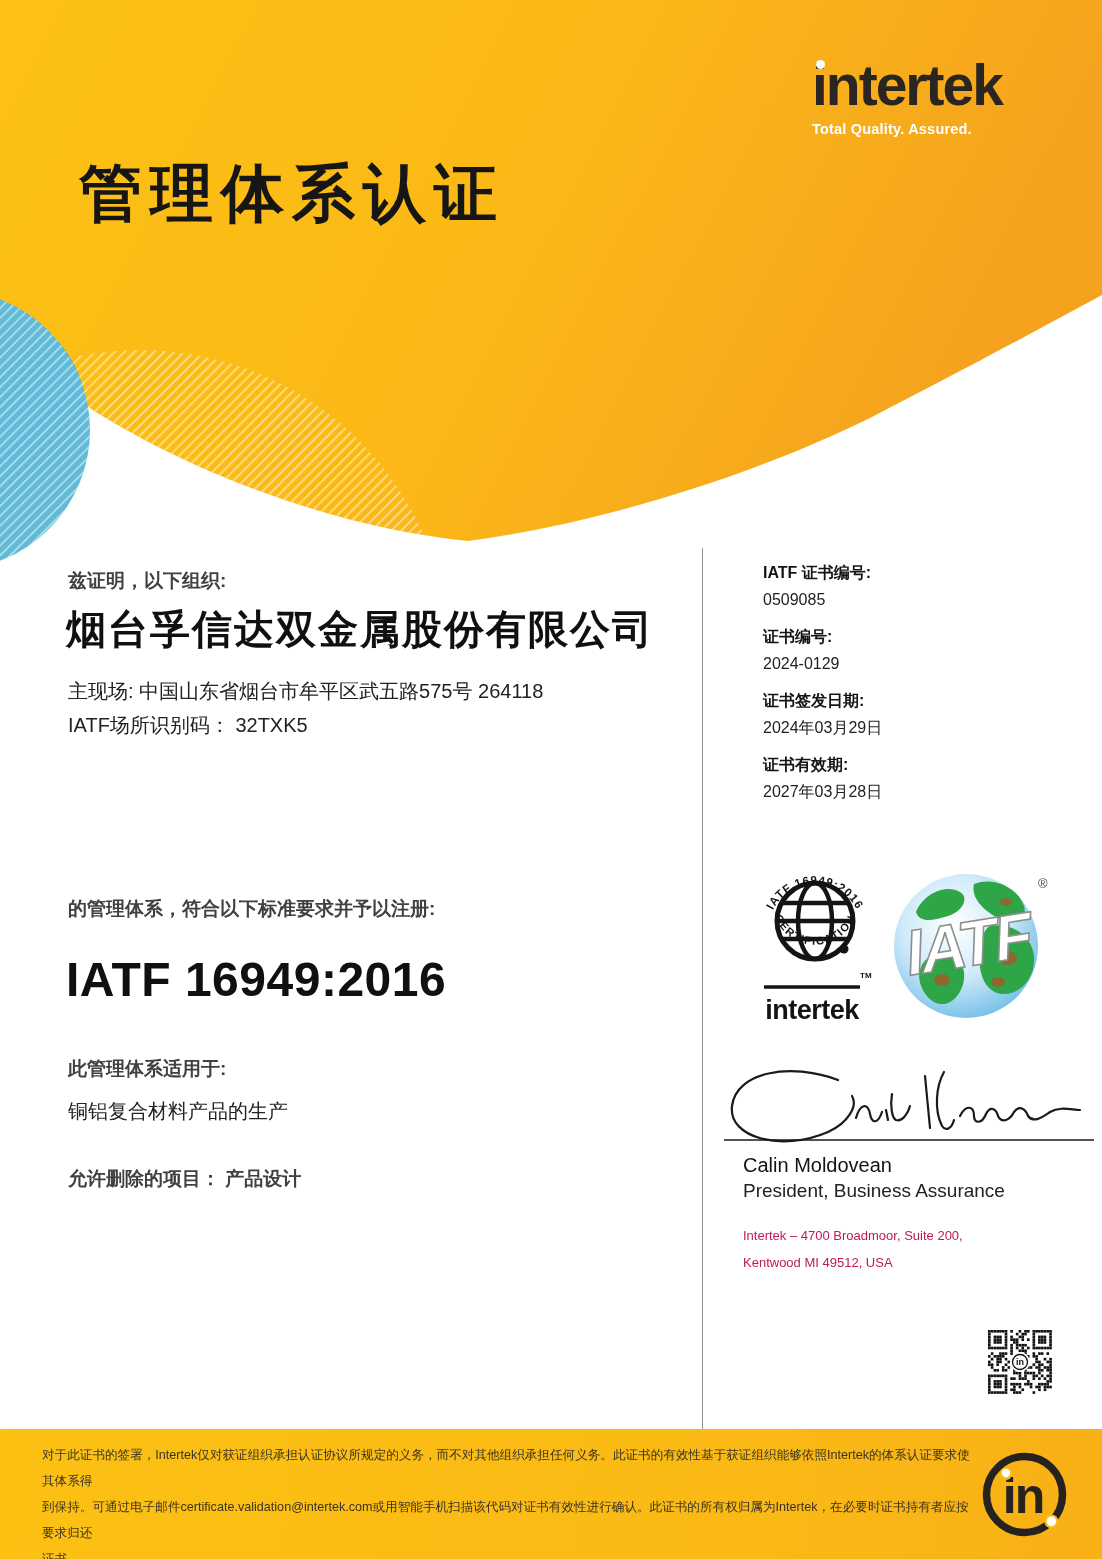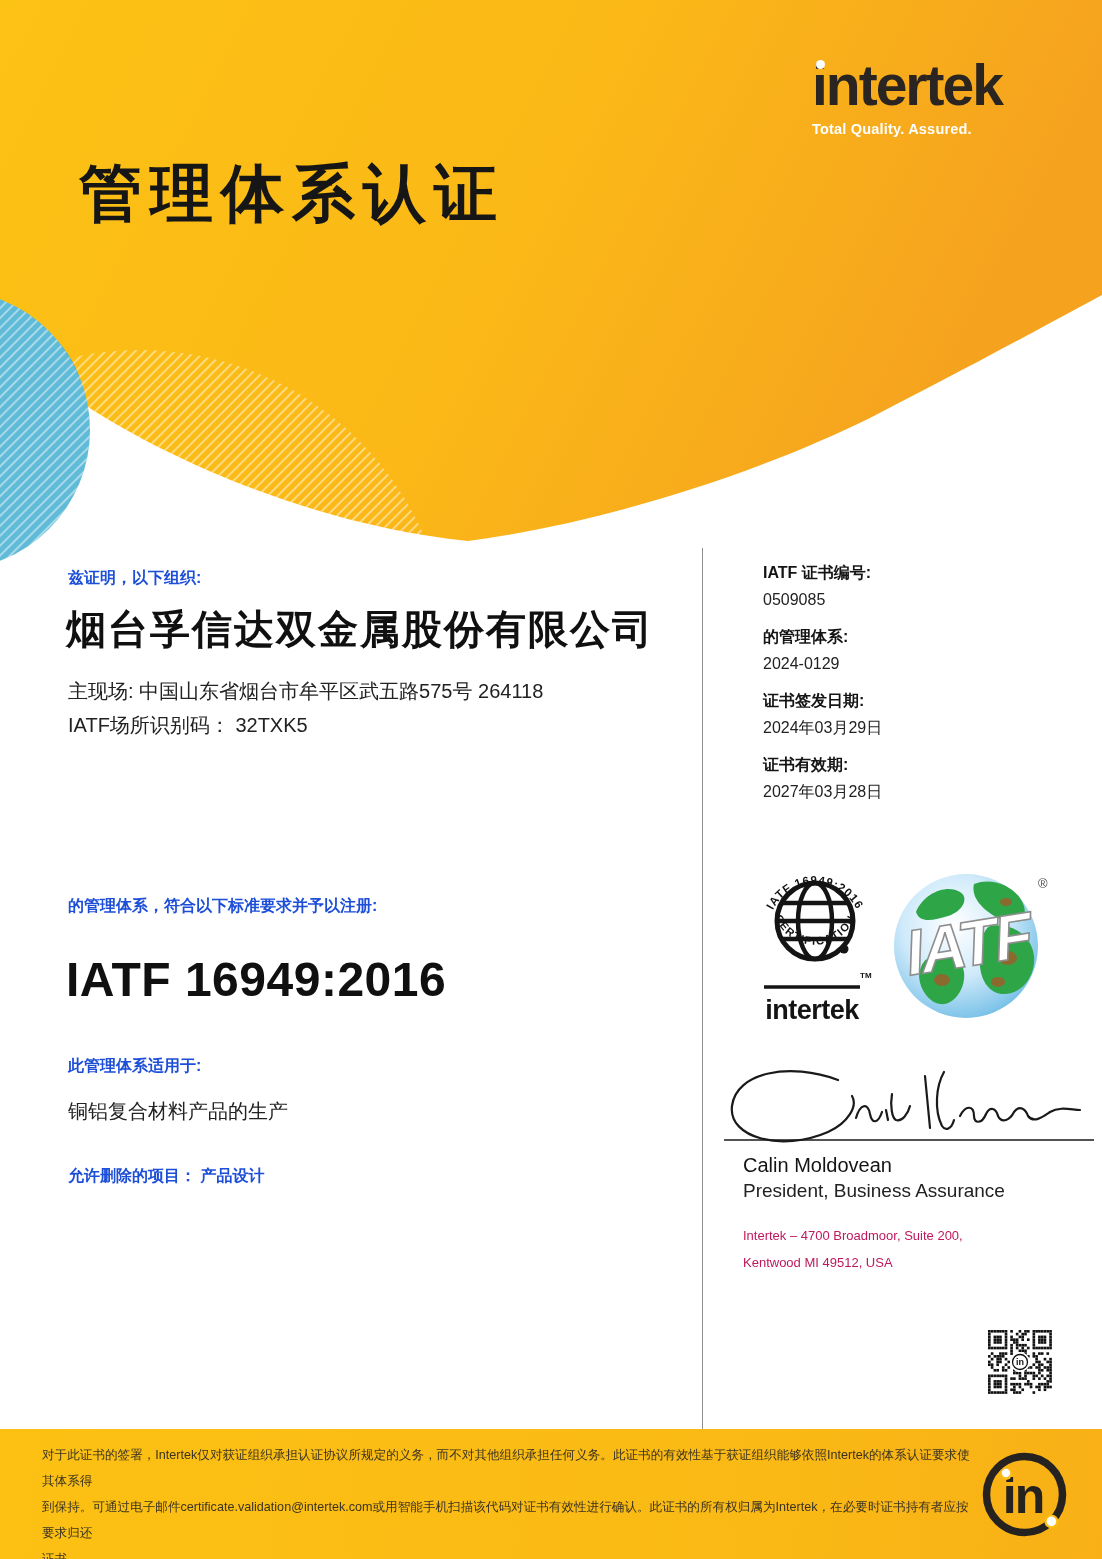--- a/index.html
+++ b/index.html
@@ -11,21 +11,21 @@
   .header-art{position:absolute;left:0;top:0;pointer-events:none;}
   .header-title{position:absolute;left:79px;top:156px;line-height:1.18;}
   .header-title .t1{font-size:63px;font-weight:900;letter-spacing:8px;color:#161616;}
   .header-title .t2{font-size:63px;font-weight:900;letter-spacing:8px;color:#ffffff;}
   .brand{position:absolute;left:812px;top:56px;width:270px;}
   .brand .wordmark{position:relative;display:inline-block;font-size:57px;font-weight:800;
       letter-spacing:-2px;color:#2a2521;line-height:1.05;}
   .brand .wordmark .idot{position:absolute;left:4px;top:4px;width:9px;height:9px;border-radius:50%;background:#fff;}
   .brand .tagline{font-size:14.5px;font-weight:700;color:#ffffff;margin-top:5px;letter-spacing:.2px;}
   
-  .lbl{font-size:16px;font-weight:700;color:#1d4ed8;}
+  .lbl{font-size:19px;font-weight:700;color:#404040;}
   .body-txt{font-size:20px;color:#222;}
   .company{font-size:40px;font-weight:800;letter-spacing:2px;color:#101010;}
   .std-name{font-size:48px;font-weight:800;color:#101010;letter-spacing:.5px;}
   .divider{position:absolute;left:702px;top:548px;width:1.4px;height:888px;background:#8f8f8f;}
   
   .fields{position:absolute;left:763px;top:563px;width:310px;}
   .fgroup{margin-bottom:17px;}
   .flabel{font-size:16px;font-weight:700;color:#141414;line-height:20px;}
   .fvalue{font-size:16px;color:#222;line-height:20px;margin-top:7px;}
   .sig-name{font-size:20px;font-weight:400;color:#141414;}
@@ -86,21 +86,21 @@
   <div class="abs lbl" style="left:68px;top:1166px;">允许删除的项目： 产品设计</div>
 
   <div class="divider"></div>
 
   <div class="fields">
     <div class="fgroup">
       <div class="flabel">IATF 证书编号:</div>
       <div class="fvalue">0509085</div>
     </div>
     <div class="fgroup">
-      <div class="flabel">的管理体系:</div>
+      <div class="flabel">证书编号:</div>
       <div class="fvalue">2024-0129</div>
     </div>
     <div class="fgroup">
       <div class="flabel">证书签发日期:</div>
       <div class="fvalue">2024年03月29日</div>
     </div>
     <div class="fgroup">
       <div class="flabel">证书有效期:</div>
       <div class="fvalue">2027年03月28日</div>
     </div>

